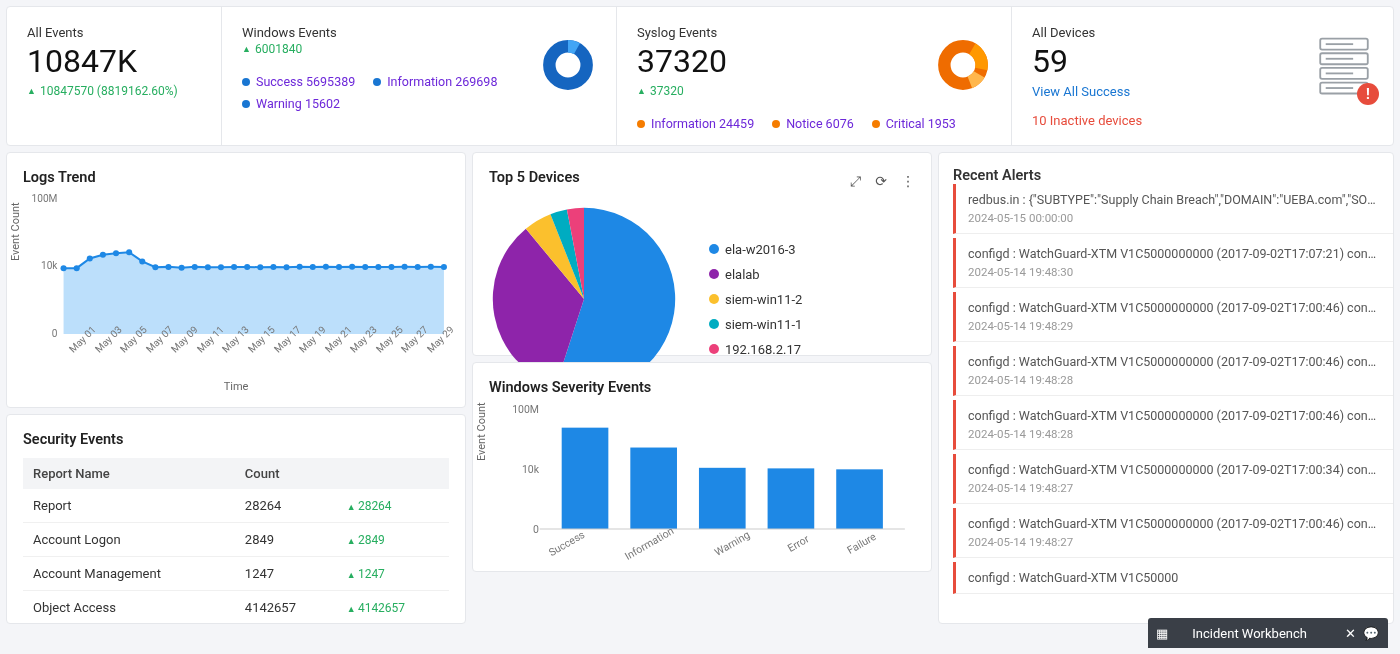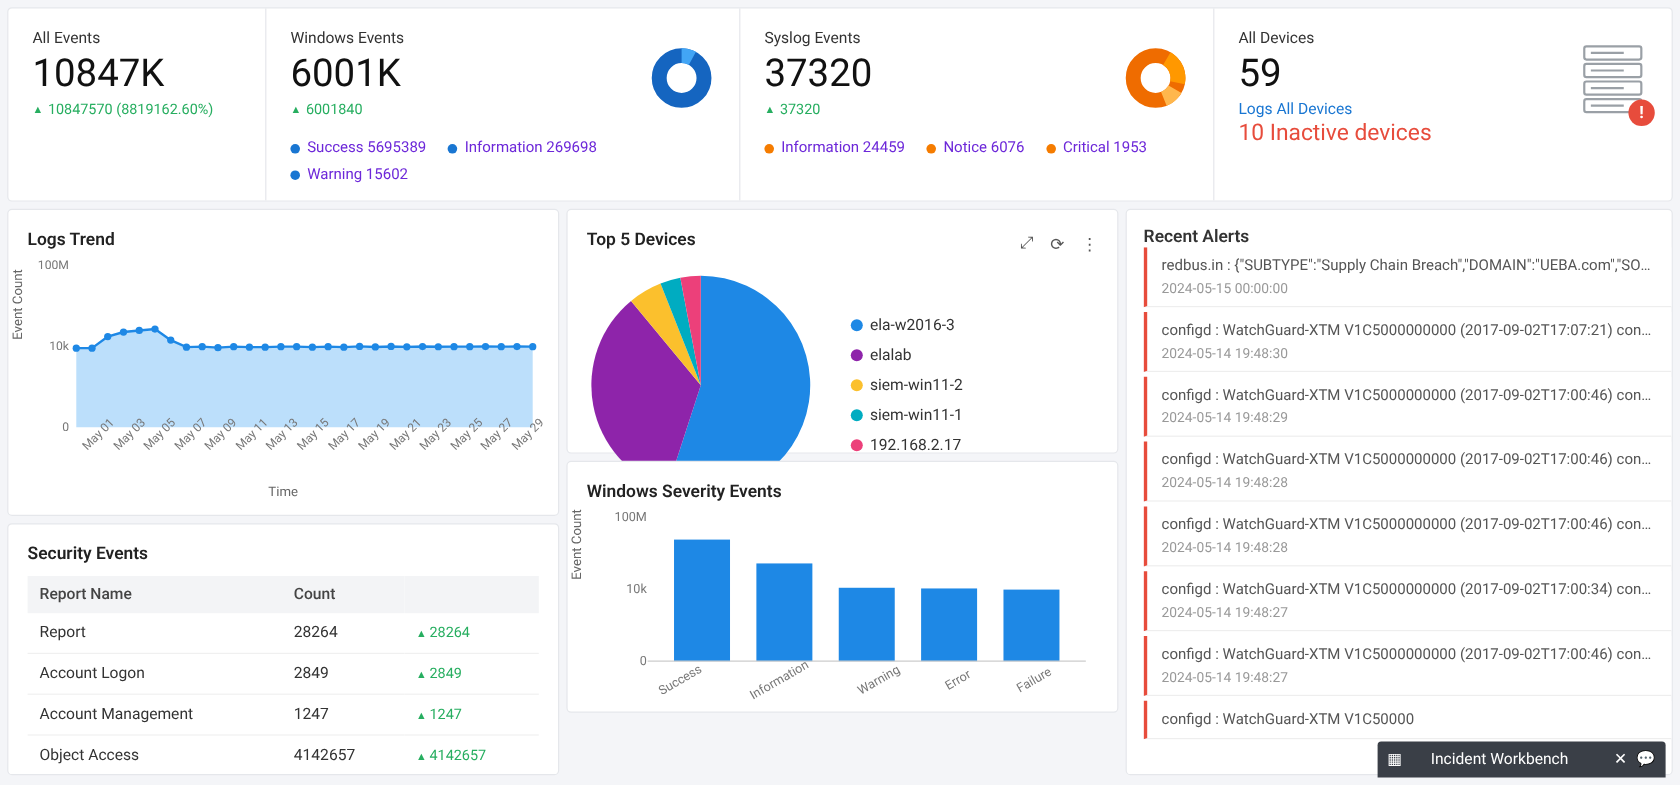--- a/index.html
+++ b/index.html
@@ -13,21 +13,21 @@
 .stat-card:last-child{width:381px;border-right:none}
 .stat-title{font-size:13px;color:#333;margin-bottom:2px}
 .stat-value{font-size:32px;font-weight:400;color:#111;margin-bottom:4px}
 .stat-delta{font-size:12px;color:#27ae60;display:flex;align-items:center;gap:4px}
 .stat-delta::before{content:"▲";font-size:9px}
 .stat-legend{display:flex;flex-wrap:wrap;gap:7px 18px;margin-top:18px;font-size:12.5px;color:#6d28d9}
 .leg-item{display:flex;align-items:center;gap:6px}
 .dot{width:8px;height:8px;border-radius:50%;display:inline-block}
 .donut{position:absolute;right:20px;top:30px;width:56px;height:56px}
 .link{color:#1976d2;font-size:13px;cursor:pointer;margin-top:4px;display:block}
-.inactive{color:#e74c3c;font-size:19px;}
+.inactive{color:#e74c3c;font-size:13px;margin-top:14px}
 .server-icon{position:absolute;right:20px;top:28px;width:58px;height:64px}
 .server-icon svg{width:58px;height:64px}
 .alert-badge{position:absolute;right:14px;top:76px;width:22px;height:22px;background:#e74c3c;border-radius:50%;color:#fff;display:flex;align-items:center;justify-content:center;font-weight:bold;font-size:14px}
 
 .main-grid{display:flex;gap:6px;margin-top:6px}
 .left-col{width:460px;display:flex;flex-direction:column;gap:6px}
 .mid-col{width:460px;display:flex;flex-direction:column;gap:6px}
 .right-col{width:456px;background:#fff;border:1px solid #e5e7eb;border-radius:4px;padding:14px 0 0 14px;display:flex;flex-direction:column}
 .panel{background:#fff;border:1px solid #e5e7eb;border-radius:4px;padding:16px}
 .panel-title{font-size:14.5px;font-weight:600;color:#222;margin-bottom:8px}
@@ -79,21 +79,20 @@
 <div class="container">
 
 <div class="top-row">
   <div class="stat-card">
     <div class="stat-title">All Events</div>
     <div class="stat-value">10847K</div>
     <div class="stat-delta">10847570 (8819162.60%)</div>
   </div>
   <div class="stat-card">
     <div class="stat-title">Windows Events</div>
-    <div class="stat-value">6001K</div>
     <div class="stat-delta">6001840</div>
     <div class="stat-legend" id="win-legend">
           <div class="leg-item">
             <span class="dot" style="background:#1976d2"></span>
             <span>Success 5695389</span>
           </div>
           <div class="leg-item">
             <span class="dot" style="background:#1976d2"></span>
             <span>Information 269698</span>
           </div>
@@ -127,21 +126,21 @@
         </div>
     <svg class="donut" viewBox="0 0 36 36">
       <circle cx="18" cy="18" r="12" fill="none" stroke="#ef6c00" stroke-width="8"></circle>
       <circle cx="18" cy="18" r="12" fill="none" stroke="#ff9800" stroke-width="8" stroke-dasharray="15 70" transform="rotate(-60 18 18)"></circle>
       <circle cx="18" cy="18" r="12" fill="none" stroke="#ffb74d" stroke-width="8" stroke-dasharray="8 70" transform="rotate(30 18 18)"></circle>
     </svg>
   </div>
   <div class="stat-card">
     <div class="stat-title">All Devices</div>
     <div class="stat-value">59</div>
-    <a class="link">Logs All Devices</a>
+    <a class="link">View All Success</a>
     <div class="inactive">10 Inactive devices</div>
     <div class="server-icon">
       <svg viewBox="0 0 60 70">
             <g fill="none" stroke="#9aa0a6" stroke-width="2">
         <rect x="4" y="4" width="52" height="12" rx="2"></rect>
               <rect x="4" y="20" width="52" height="12" rx="2"></rect>
         <rect x="4" y="36" width="52" height="12" rx="2"></rect>
               <rect x="4" y="52" width="52" height="12" rx="2"></rect>
         <line x1="10" y1="10" x2="40" y2="10"></line>
               <line x1="10" y1="26" x2="40" y2="26"></line>

